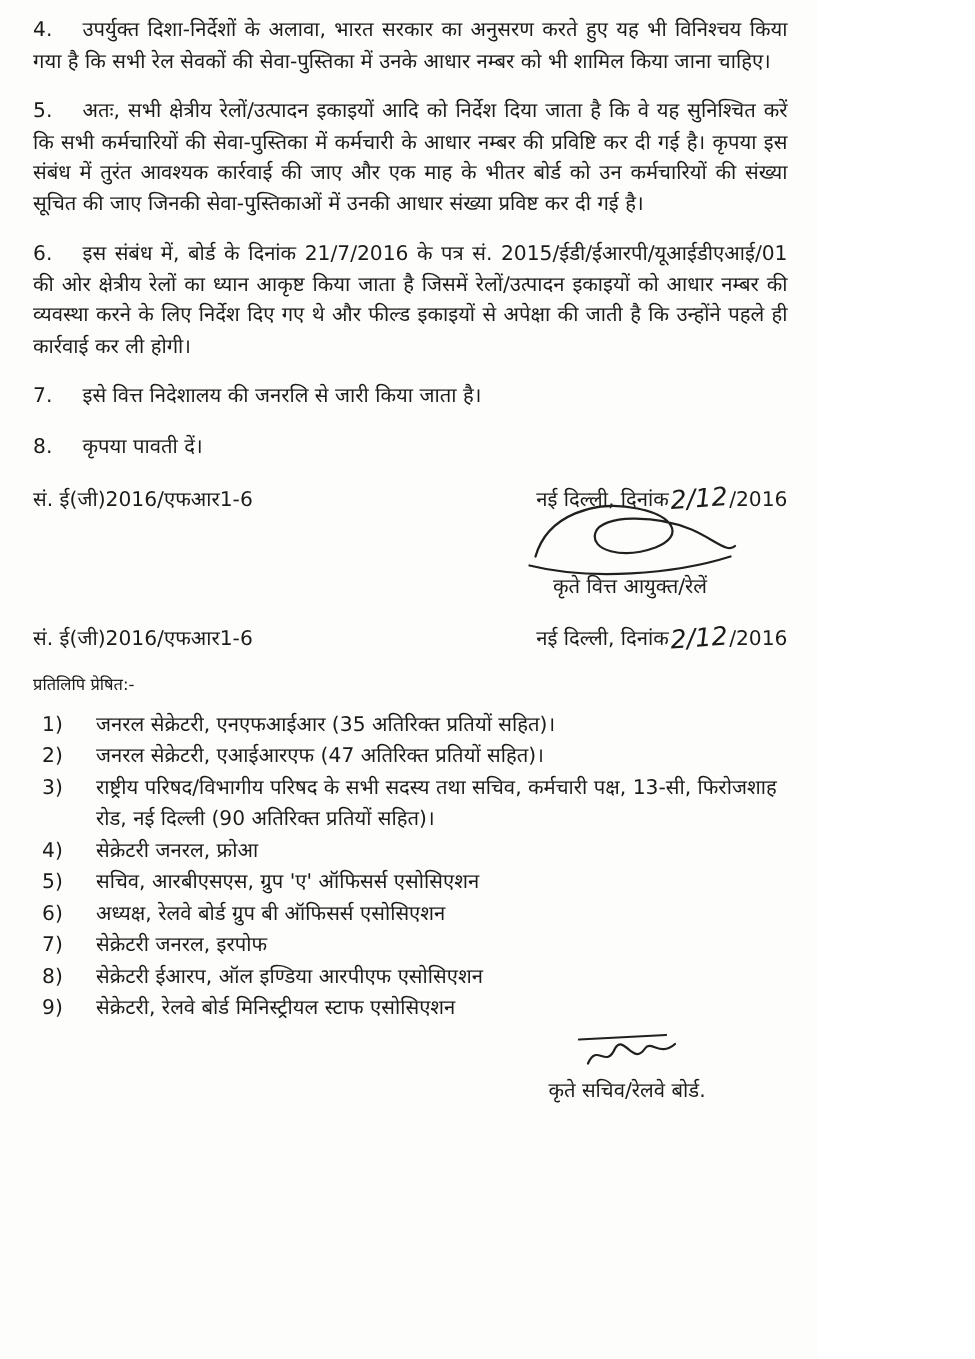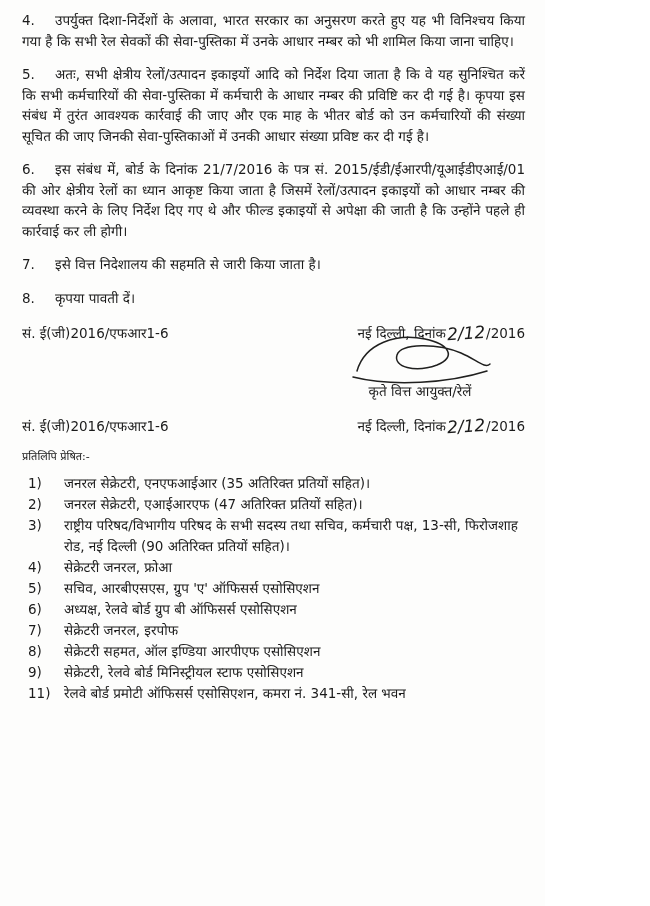--- a/index.html
+++ b/index.html
@@ -61,21 +61,21 @@
 <body>
 
 <div class="page">
 
   <p class="para"><span class="pnum">4.</span><span class="ptext">उपर्युक्त दिशा-निर्देशों के अलावा, भारत सरकार का अनुसरण करते हुए यह भी विनिश्चय किया गया है कि सभी रेल सेवकों की सेवा-पुस्तिका में उनके आधार नम्बर को भी शामिल किया जाना चाहिए।</span></p>
 
   <p class="para"><span class="pnum">5.</span><span class="ptext">अतः, सभी क्षेत्रीय रेलों/उत्पादन इकाइयों आदि को निर्देश दिया जाता है कि वे यह सुनिश्चित करें कि सभी कर्मचारियों की सेवा-पुस्तिका में कर्मचारी के आधार नम्बर की प्रविष्टि कर दी गई है। कृपया इस संबंध में तुरंत आवश्यक कार्रवाई की जाए और एक माह के भीतर बोर्ड को उन कर्मचारियों की संख्या सूचित की जाए जिनकी सेवा-पुस्तिकाओं में उनकी आधार संख्या प्रविष्ट कर दी गई है।</span></p>
 
   <p class="para"><span class="pnum">6.</span><span class="ptext">इस संबंध में, बोर्ड के दिनांक 21/7/2016 के पत्र सं. 2015/ईडी/ईआरपी/यूआईडीएआई/01 की ओर क्षेत्रीय रेलों का ध्यान आकृष्ट किया जाता है जिसमें रेलों/उत्पादन इकाइयों को आधार नम्बर की व्यवस्था करने के लिए निर्देश दिए गए थे और फील्ड इकाइयों से अपेक्षा की जाती है कि उन्होंने पहले ही कार्रवाई कर ली होगी।</span></p>
 
-  <p class="para"><span class="pnum">7.</span><span class="ptext">इसे वित्त निदेशालय की सहमति से जारी किया जाता है।</span></p>
+  <p class="para"><span class="pnum">7.</span><span class="ptext">इसे वित्त निदेशालय की जनरलि से जारी किया जाता है।</span></p>
 
   <p class="para last-para"><span class="pnum">8.</span><span class="ptext">कृपया पावती दें।</span></p>
 
 
   <div class="ref-row">
     <span class="refnum">सं. ई(जी)2016/एफआर1-6</span>
     <span class="refdate"><span>नई दिल्ली, दिनांक</span><span class="hand">2/12</span><span>/2016</span></span>
   </div>
 
 
@@ -117,25 +117,28 @@
   <div class="dist-item">
       <span class="dnum">6)</span>
       <span class="dtext">अध्यक्ष, रेलवे बोर्ड ग्रुप बी ऑफिसर्स एसोसिएशन</span>
     </div>
   <div class="dist-item">
       <span class="dnum">7)</span>
       <span class="dtext">सेक्रेटरी जनरल, इरपोफ</span>
     </div>
   <div class="dist-item">
       <span class="dnum">8)</span>
-      <span class="dtext">सेक्रेटरी सहमत, ऑल इण्डिया आरपीएफ एसोसिएशन</span>
+      <span class="dtext">सेक्रेटरी ईआरप, ऑल इण्डिया आरपीएफ एसोसिएशन</span>
     </div>
   <div class="dist-item">
       <span class="dnum">9)</span>
       <span class="dtext">सेक्रेटरी, रेलवे बोर्ड मिनिस्ट्रीयल स्टाफ एसोसिएशन</span>
     </div>
-  <div class="dist-item">
-      <span class="dnum">11)</span>
-      <span class="dtext">रेलवे बोर्ड प्रमोटी ऑफिसर्स एसोसिएशन, कमरा नं. 341-सी, रेल भवन</span>
-    </div>
 
+  <div class="sigblock sig3">
+    <svg class="scribble" width="84" height="32" viewBox="0 0 84 32">
+      <path d="M10 8 L68 5"></path>
+      <path d="M16 24 C22 10, 28 28, 34 14 C40 4, 46 26, 54 14 C58 8, 64 20, 74 11"></path>
+    </svg>
+    <div class="sigtitle">कृते सचिव/रेलवे बोर्ड.</div>
+  </div>
 
 </div>
 
 </body></html>

